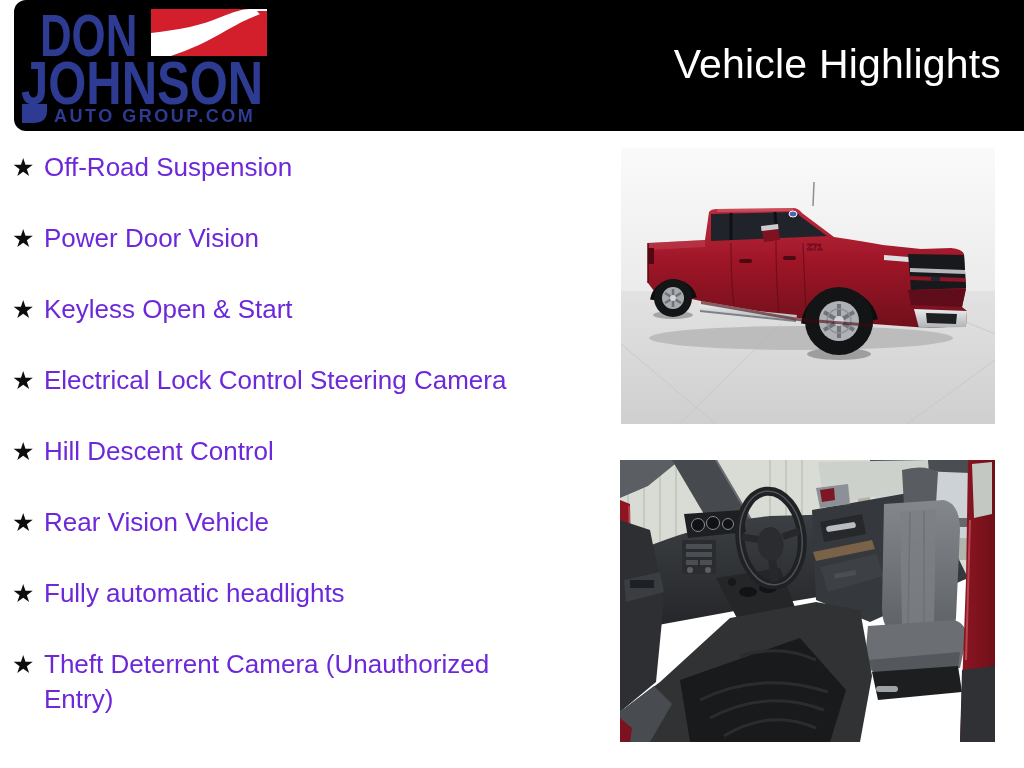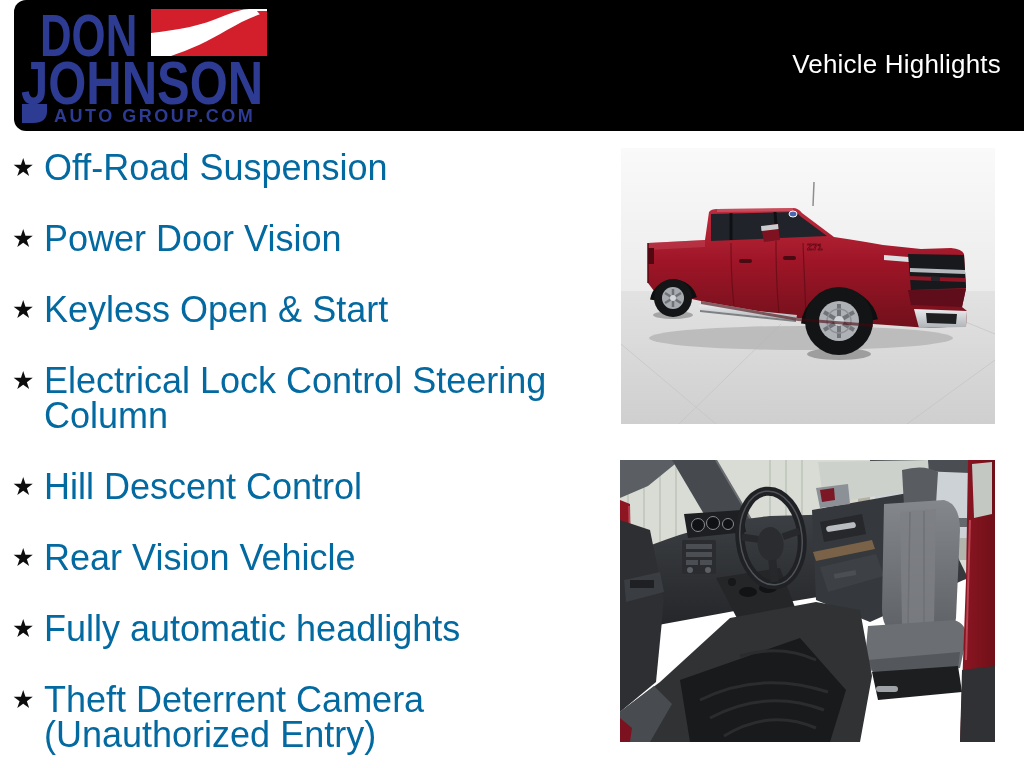--- a/index.html
+++ b/index.html
@@ -1,27 +1,27 @@
 <!DOCTYPE html>
 <html><head>
 <meta charset="utf-8">
 <style>
   html,body{margin:0;padding:0;background:#ffffff;}
   .page{position:relative;width:1024px;height:768px;background:#ffffff;overflow:hidden;
         font-family:"Liberation Sans",sans-serif;}
   
   .header{position:absolute;left:14px;top:0;width:1024px;height:131px;background:#000000;border-radius:12px;}
-  .hdr-title{position:absolute;top:47px;right:37px;color:#ffffff;font-size:26px;line-height:34px;
+  .hdr-title{position:absolute;top:47px;right:37px;color:#ffffff;font-size:41px;line-height:34px;
              font-weight:400;letter-spacing:0.2px;white-space:nowrap;}
   .logo-svg{position:absolute;left:0;top:0;}
   
   .features{position:absolute;left:12px;top:150px;width:580px;margin:0;padding:0;list-style:none;}
   .features li{display:flex;align-items:flex-start;margin:0 0 36px 0;}
   .star{flex:0 0 32px;width:32px;font-size:25px;line-height:35px;color:#0d0d0d;}
-  .ftext{width:512px;font-size:36px;line-height:35px;color:#0369a1;}
+  .ftext{width:512px;font-size:26px;line-height:35px;color:#6d28d9;}
   
   .photo{position:absolute;overflow:hidden;}
   .photo svg{display:block;}
   #photo-ext{left:621px;top:148px;width:374px;height:276px;}
   #photo-int{left:620px;top:460px;width:375px;height:282px;}
 </style>
 </head>
 <body>
 
 <div class="page">
@@ -57,21 +57,21 @@
         <span class="ftext">Power Door Vision</span>
       </li>
 
       <li>
         <span class="star">★</span>
         <span class="ftext">Keyless Open &amp; Start</span>
       </li>
 
       <li>
         <span class="star">★</span>
-        <span class="ftext">Electrical Lock Control Steering Column</span>
+        <span class="ftext">Electrical Lock Control Steering Camera</span>
       </li>
 
       <li>
         <span class="star">★</span>
         <span class="ftext">Hill Descent Control</span>
       </li>
 
       <li>
         <span class="star">★</span>
         <span class="ftext">Rear Vision Vehicle</span>

